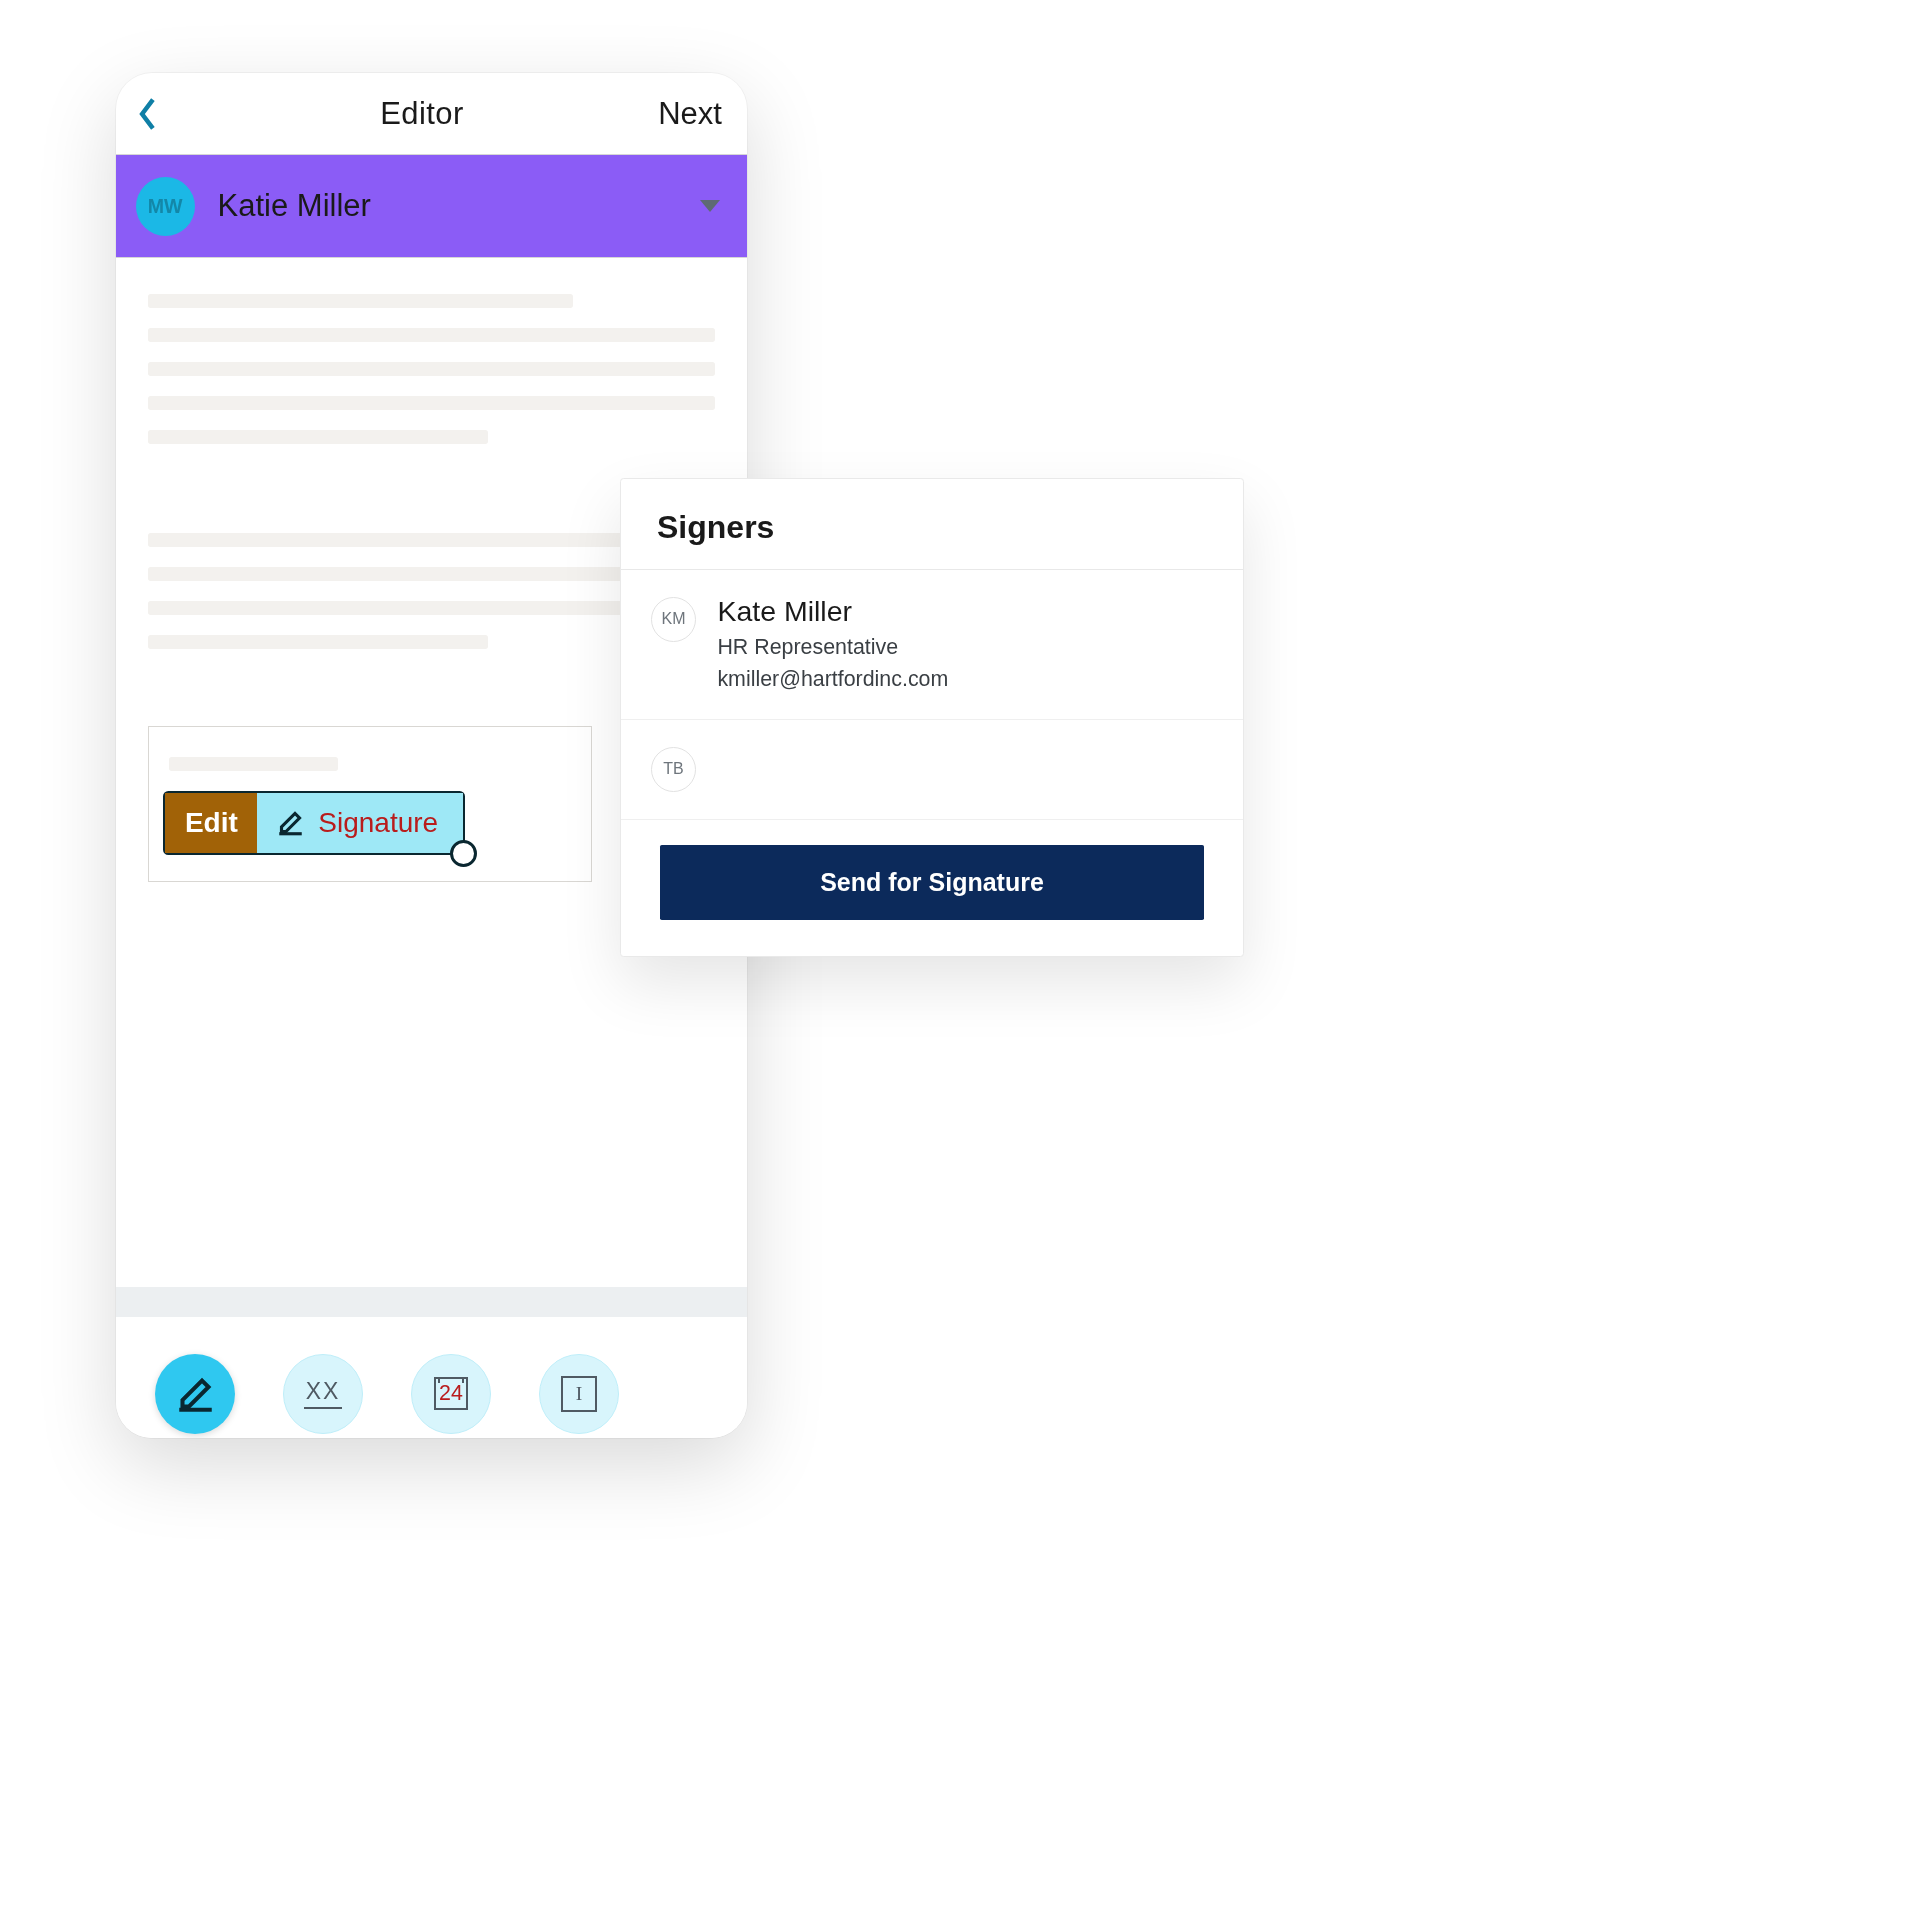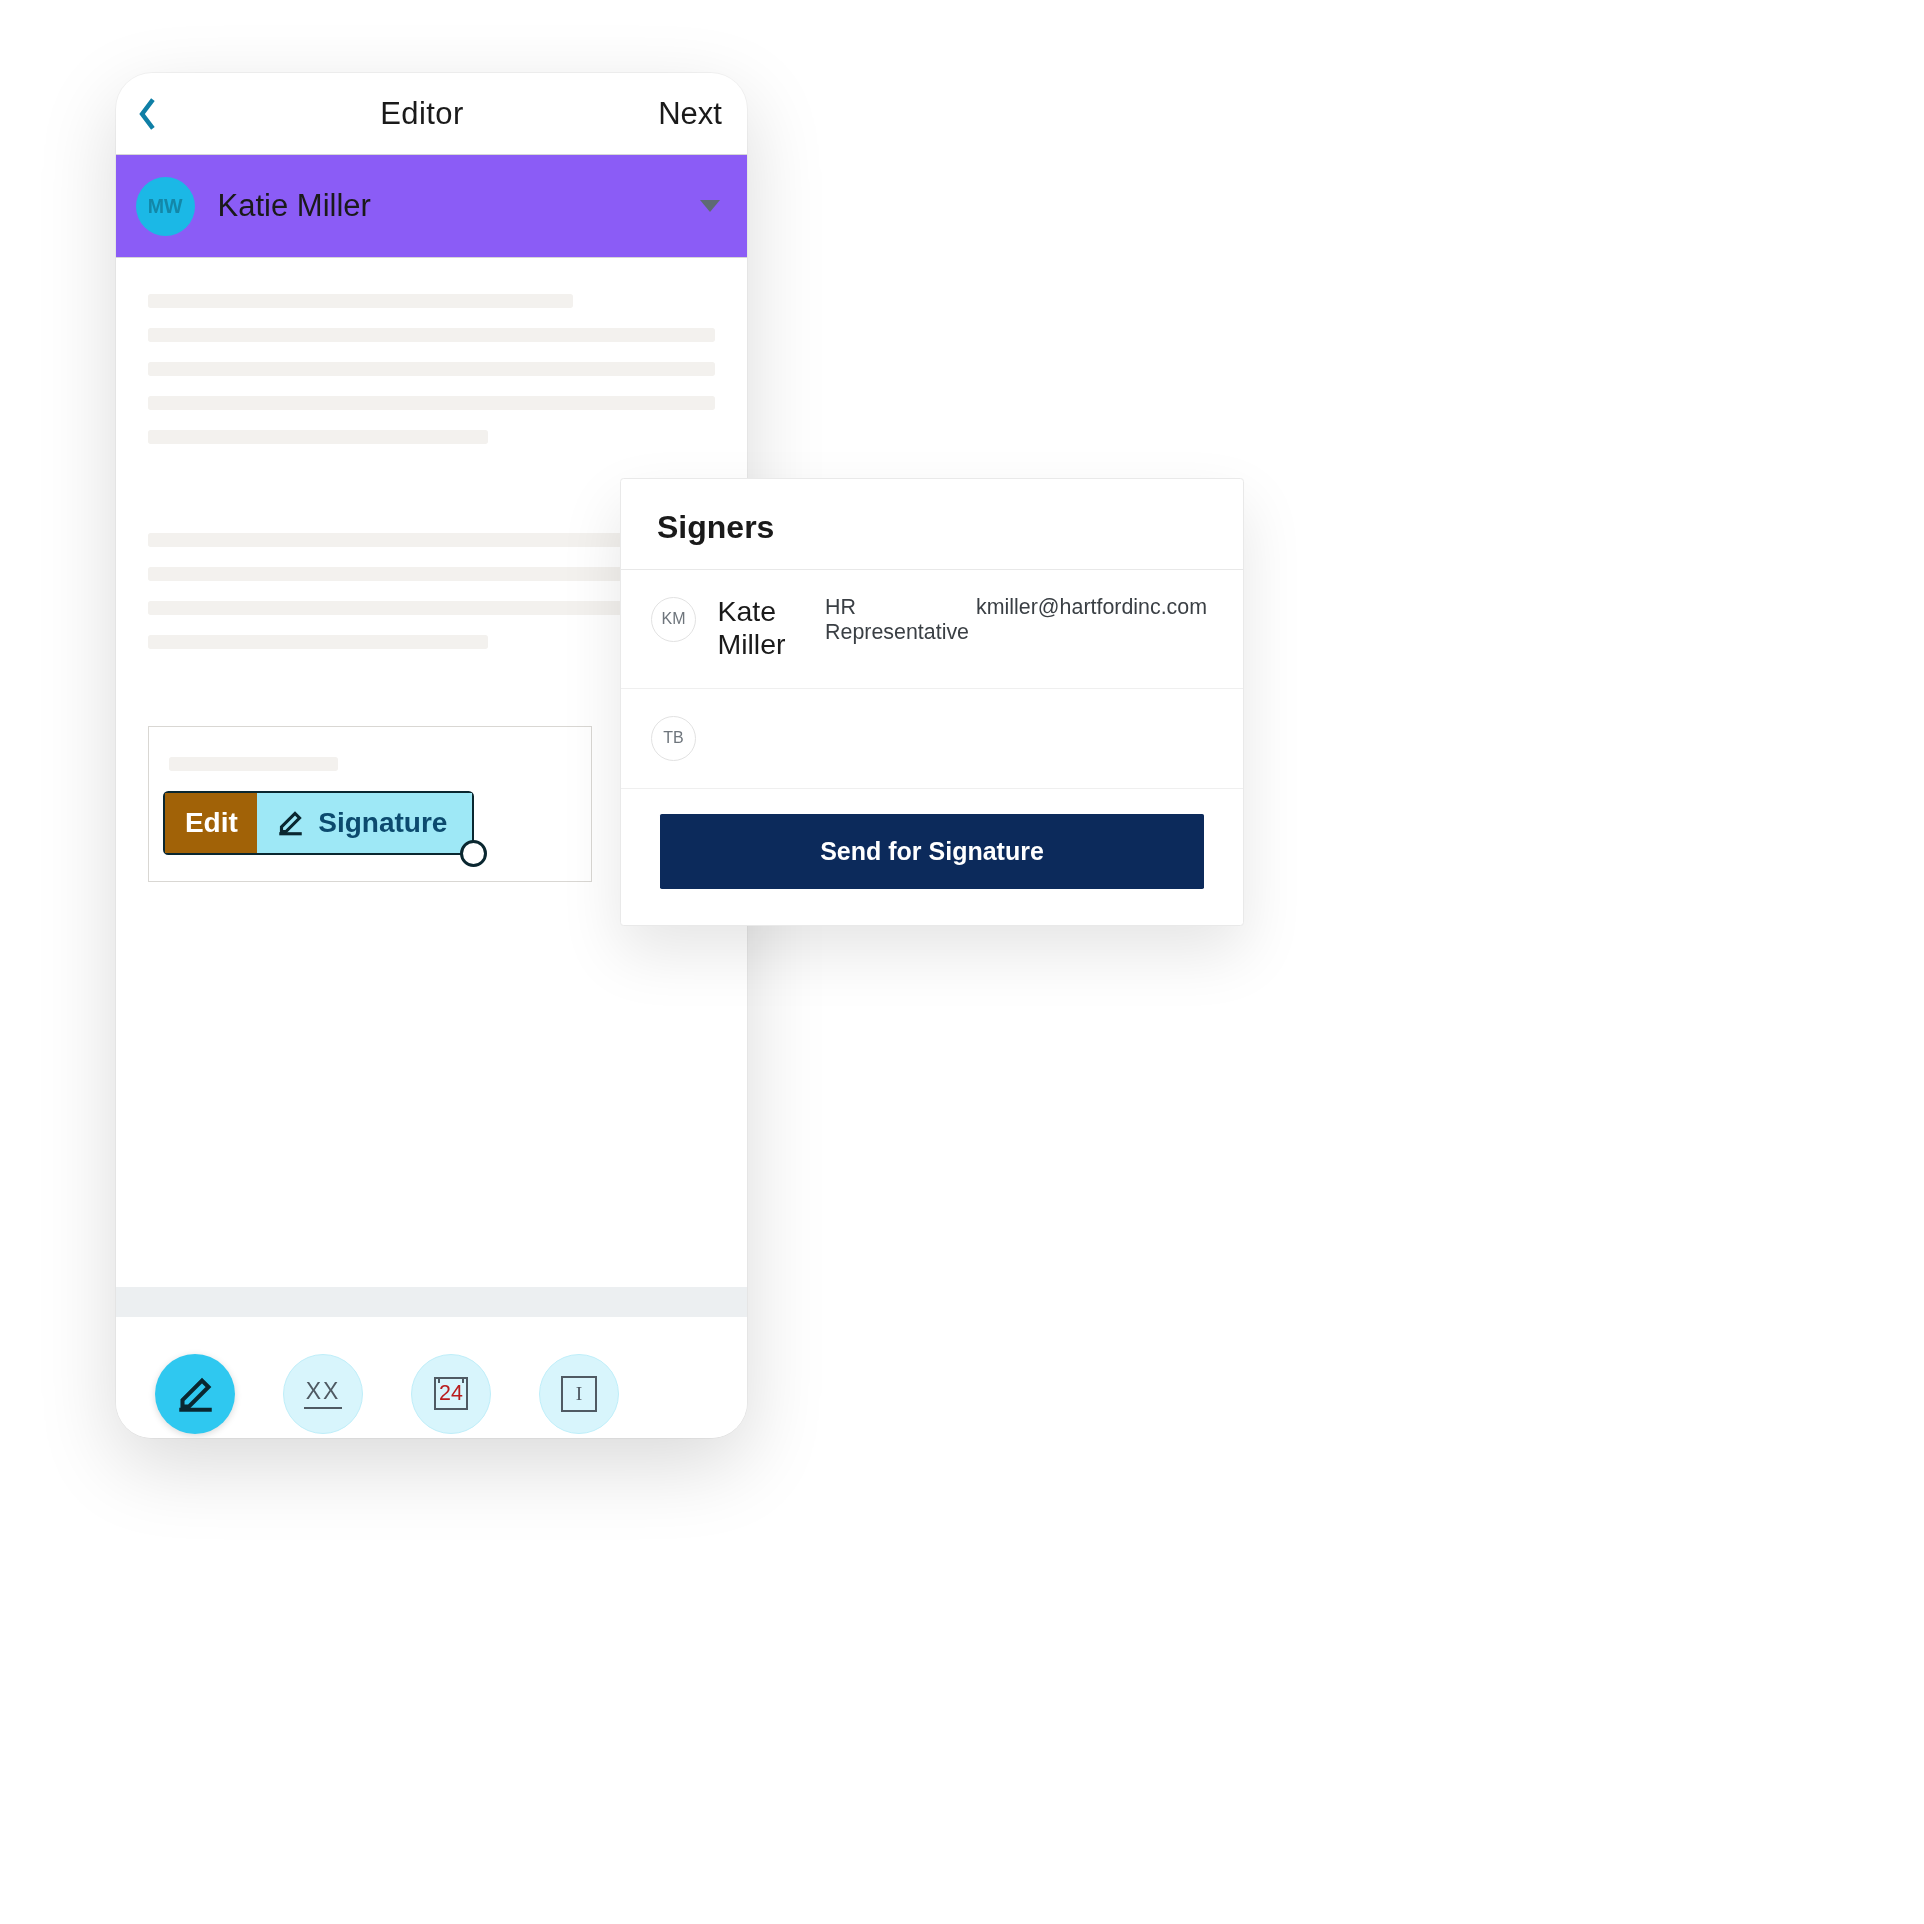--- a/index.html
+++ b/index.html
@@ -81,22 +81,22 @@
     overflow:visible;
   }
   .chip-edit {
     background:#a16207;
     color:#fff;
     font-size:28px; font-weight:600;
     display:flex; align-items:center; padding:0 19.6px;
   }
   .chip-sig {
     background:#9ee8f6;
-    color:#0c4a6e;
-    font-size:28px; font-weight:700;
+    color:#b91c1c;
+    font-size:28px; font-weight:400;
     display:flex; align-items:center; gap:14.3px;
     padding:0 25px 0 19.6px;
   }
   .chip-sig svg { width:27px; height:27px; stroke:#0a2730; stroke-width:2.8; fill:none; }
   .chip-handle {
     position:absolute; right:-14.3px; bottom:-14.3px;
     width:27px; height:27px; border-radius:50%;
     background:#fff; border:3.6px solid #0a2730;
   }
 
@@ -148,21 +148,21 @@
     border-bottom:0.9px solid #efefef;
   }
   .mini-avatar {
     width:45px; height:45px; border-radius:50%;
     border:0.9px solid #e2e2e2;
     display:flex; align-items:center; justify-content:center;
     font-size:16px; color:#6e757c; flex-shrink:0;
     margin-top:1.8px;
     text-align:right;
   }
-  .signer-info { display:flex; flex-direction:row; gap:7.1px; }
+  .signer-info { display:flex; flex-direction:column; gap:7.1px; }
   .signer-name { font-size:28.5px; font-weight:400; }
   .signer-role, .signer-email { font-size:21.4px; color:#3a3f44; }
 
   .send-bar { padding:25px 39px 36px; }
   .send-btn {
     width:100%;
     background:#0c2a5b;
     color:#fff;
     font-size:25px; font-weight:600;
     text-align:center;

